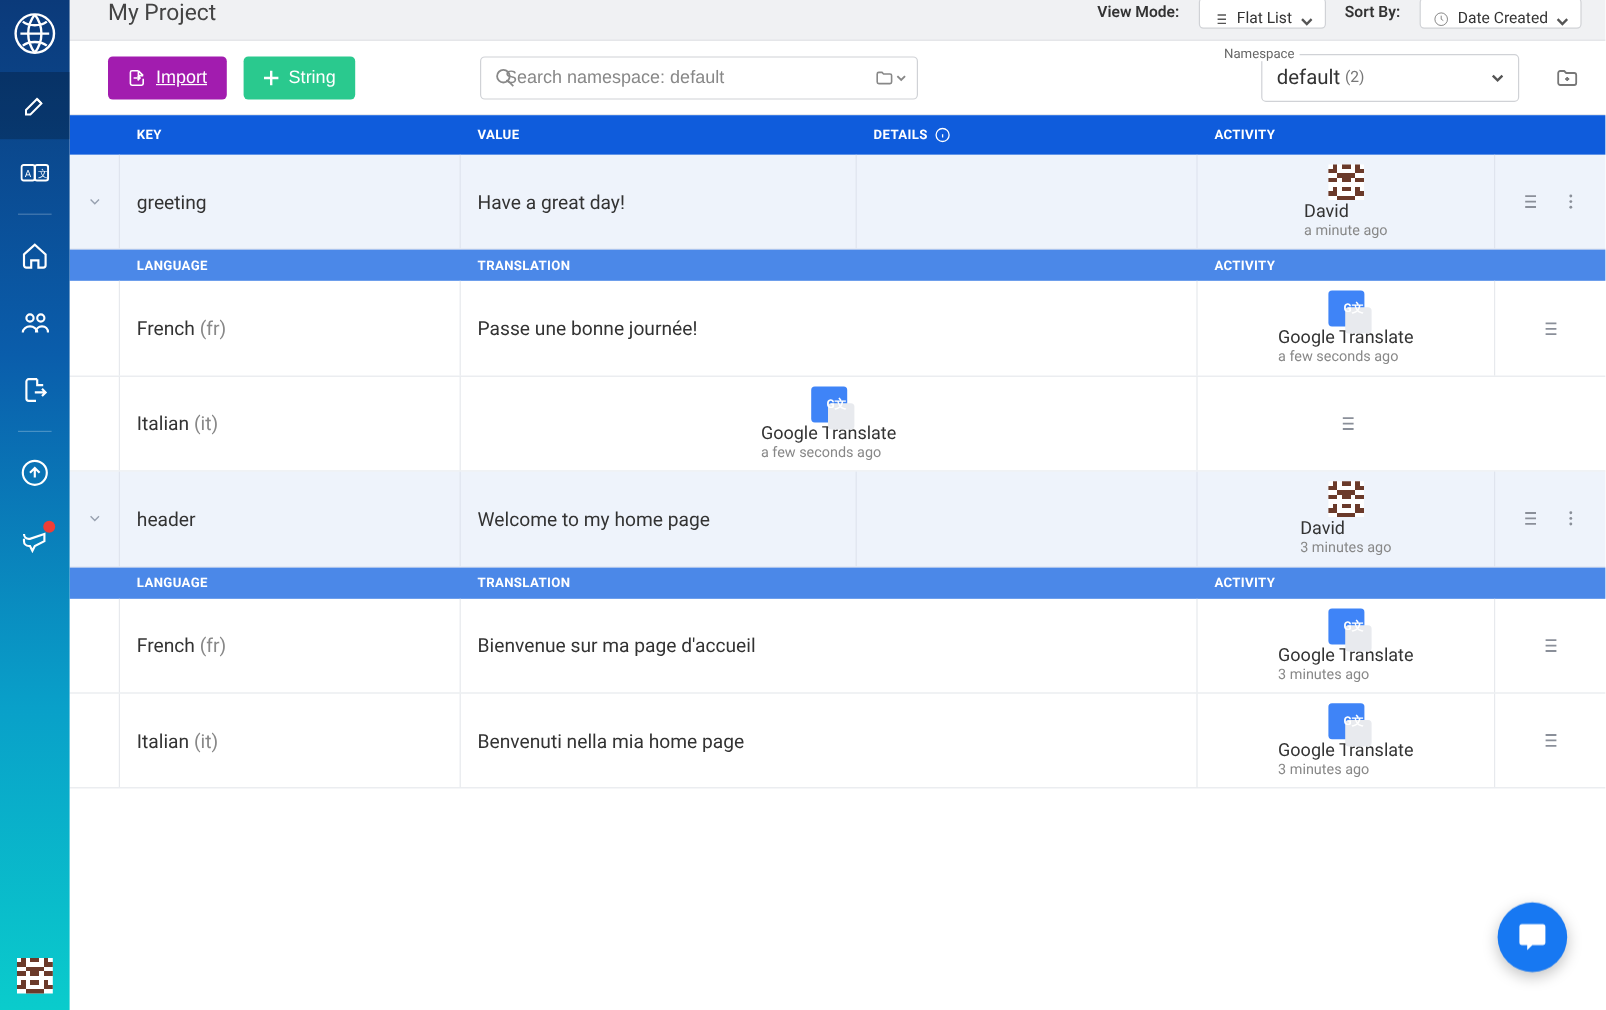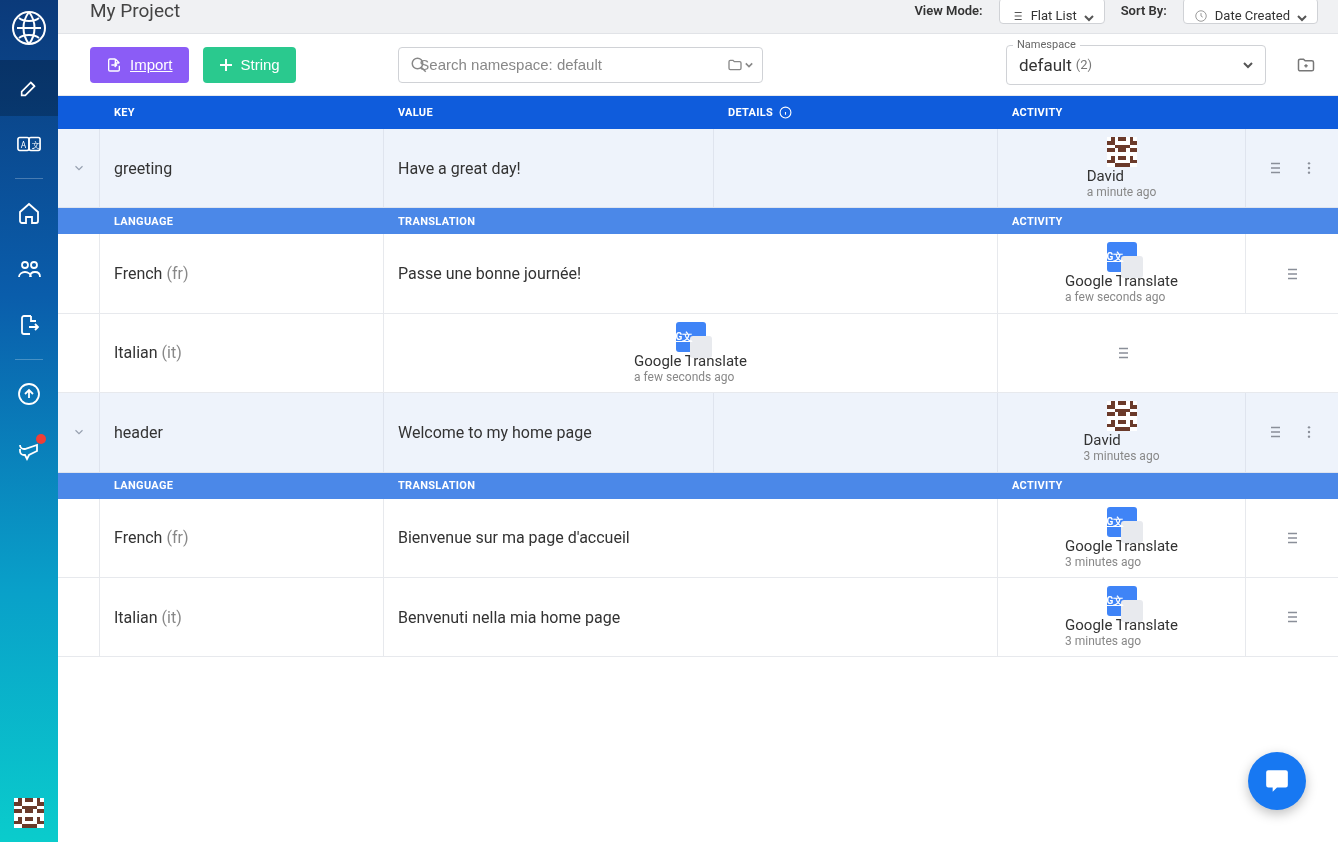--- a/index.html
+++ b/index.html
@@ -124,21 +124,21 @@
     gap: 8px;
     height: 36px;
     padding: 0 16px;
     border: none;
     border-radius: 4px;
     font-size: 15px;
     font-weight: 500;
     cursor: pointer;
     color: #fff;
   }
-  .btn-import { background: #8b5cf6; text-decoration: underline; }
+  .btn-import { background: #a21caf; text-decoration: underline; }
   .btn-string { background: #2ac98e; }
   .search-wrap {
     margin-left: auto;
     margin-right: auto;
     position: relative;
     width: 365px;
     transform: translateX(-70px);
   }
   .search-wrap input {
     width: 100%;
@@ -160,28 +160,29 @@
   .ns-wrap .ns-label {
     position: absolute;
     top: -7px;
     left: 7px;
     font-size: 11px;
     background: #fff;
     padding: 0 4px;
     color: #666;
   }
   .ns-wrap .ns-select {
-    width: 260px;
+    width: 215px;
     height: 40px;
     border: 1px solid #d0d2d6;
     border-radius: 4px;
     display: flex;
     align-items: center;
     padding: 0 12px;
     cursor: pointer;
+    margin-left: 42px;
   }
   .ns-wrap .ns-select .val { font-size: 17px; color: #333; }
   .ns-wrap .ns-select .count { font-size: 13px; color: #777; margin-left: 4px; }
   .ns-wrap .ns-select .arrow { margin-left: auto; }
   .ns-add {
     width: 24px; height: 24px;
     margin-left: 14px;
     display: flex;
     justify-content: center;
     align-items: center;
@@ -286,22 +287,22 @@
   }
   .trans-row .cell .code { color: #888; margin-left: 4px; }
   .trans-row .activity { border-right: 1px solid #e7e9ed; }
   .trans-row .actions { display:flex; align-items:center; justify-content:center; color:#8a8f99; }
 
   .gt-icon {
     width: 30px; height: 30px;
     background: #3f84f7;
     border-radius: 3px;
     position: relative;
-    display:flex; align-items:center; justify-content:flex-start;
-    color:#fff; font-size:10px; font-weight:bold;text-decoration:underline;
+    display:flex; align-items:center; justify-content:flex-end;
+    color:#fff; font-size:10px; font-weight:bold;
   }
   .gt-icon::after {
     content:"";
     position:absolute;
     right:-6px; bottom:-6px;
     width:22px; height:22px;
     background:#e8eaee;
     border-radius:3px;
   }
   .gt-icon span { position:relative; z-index:1; }

